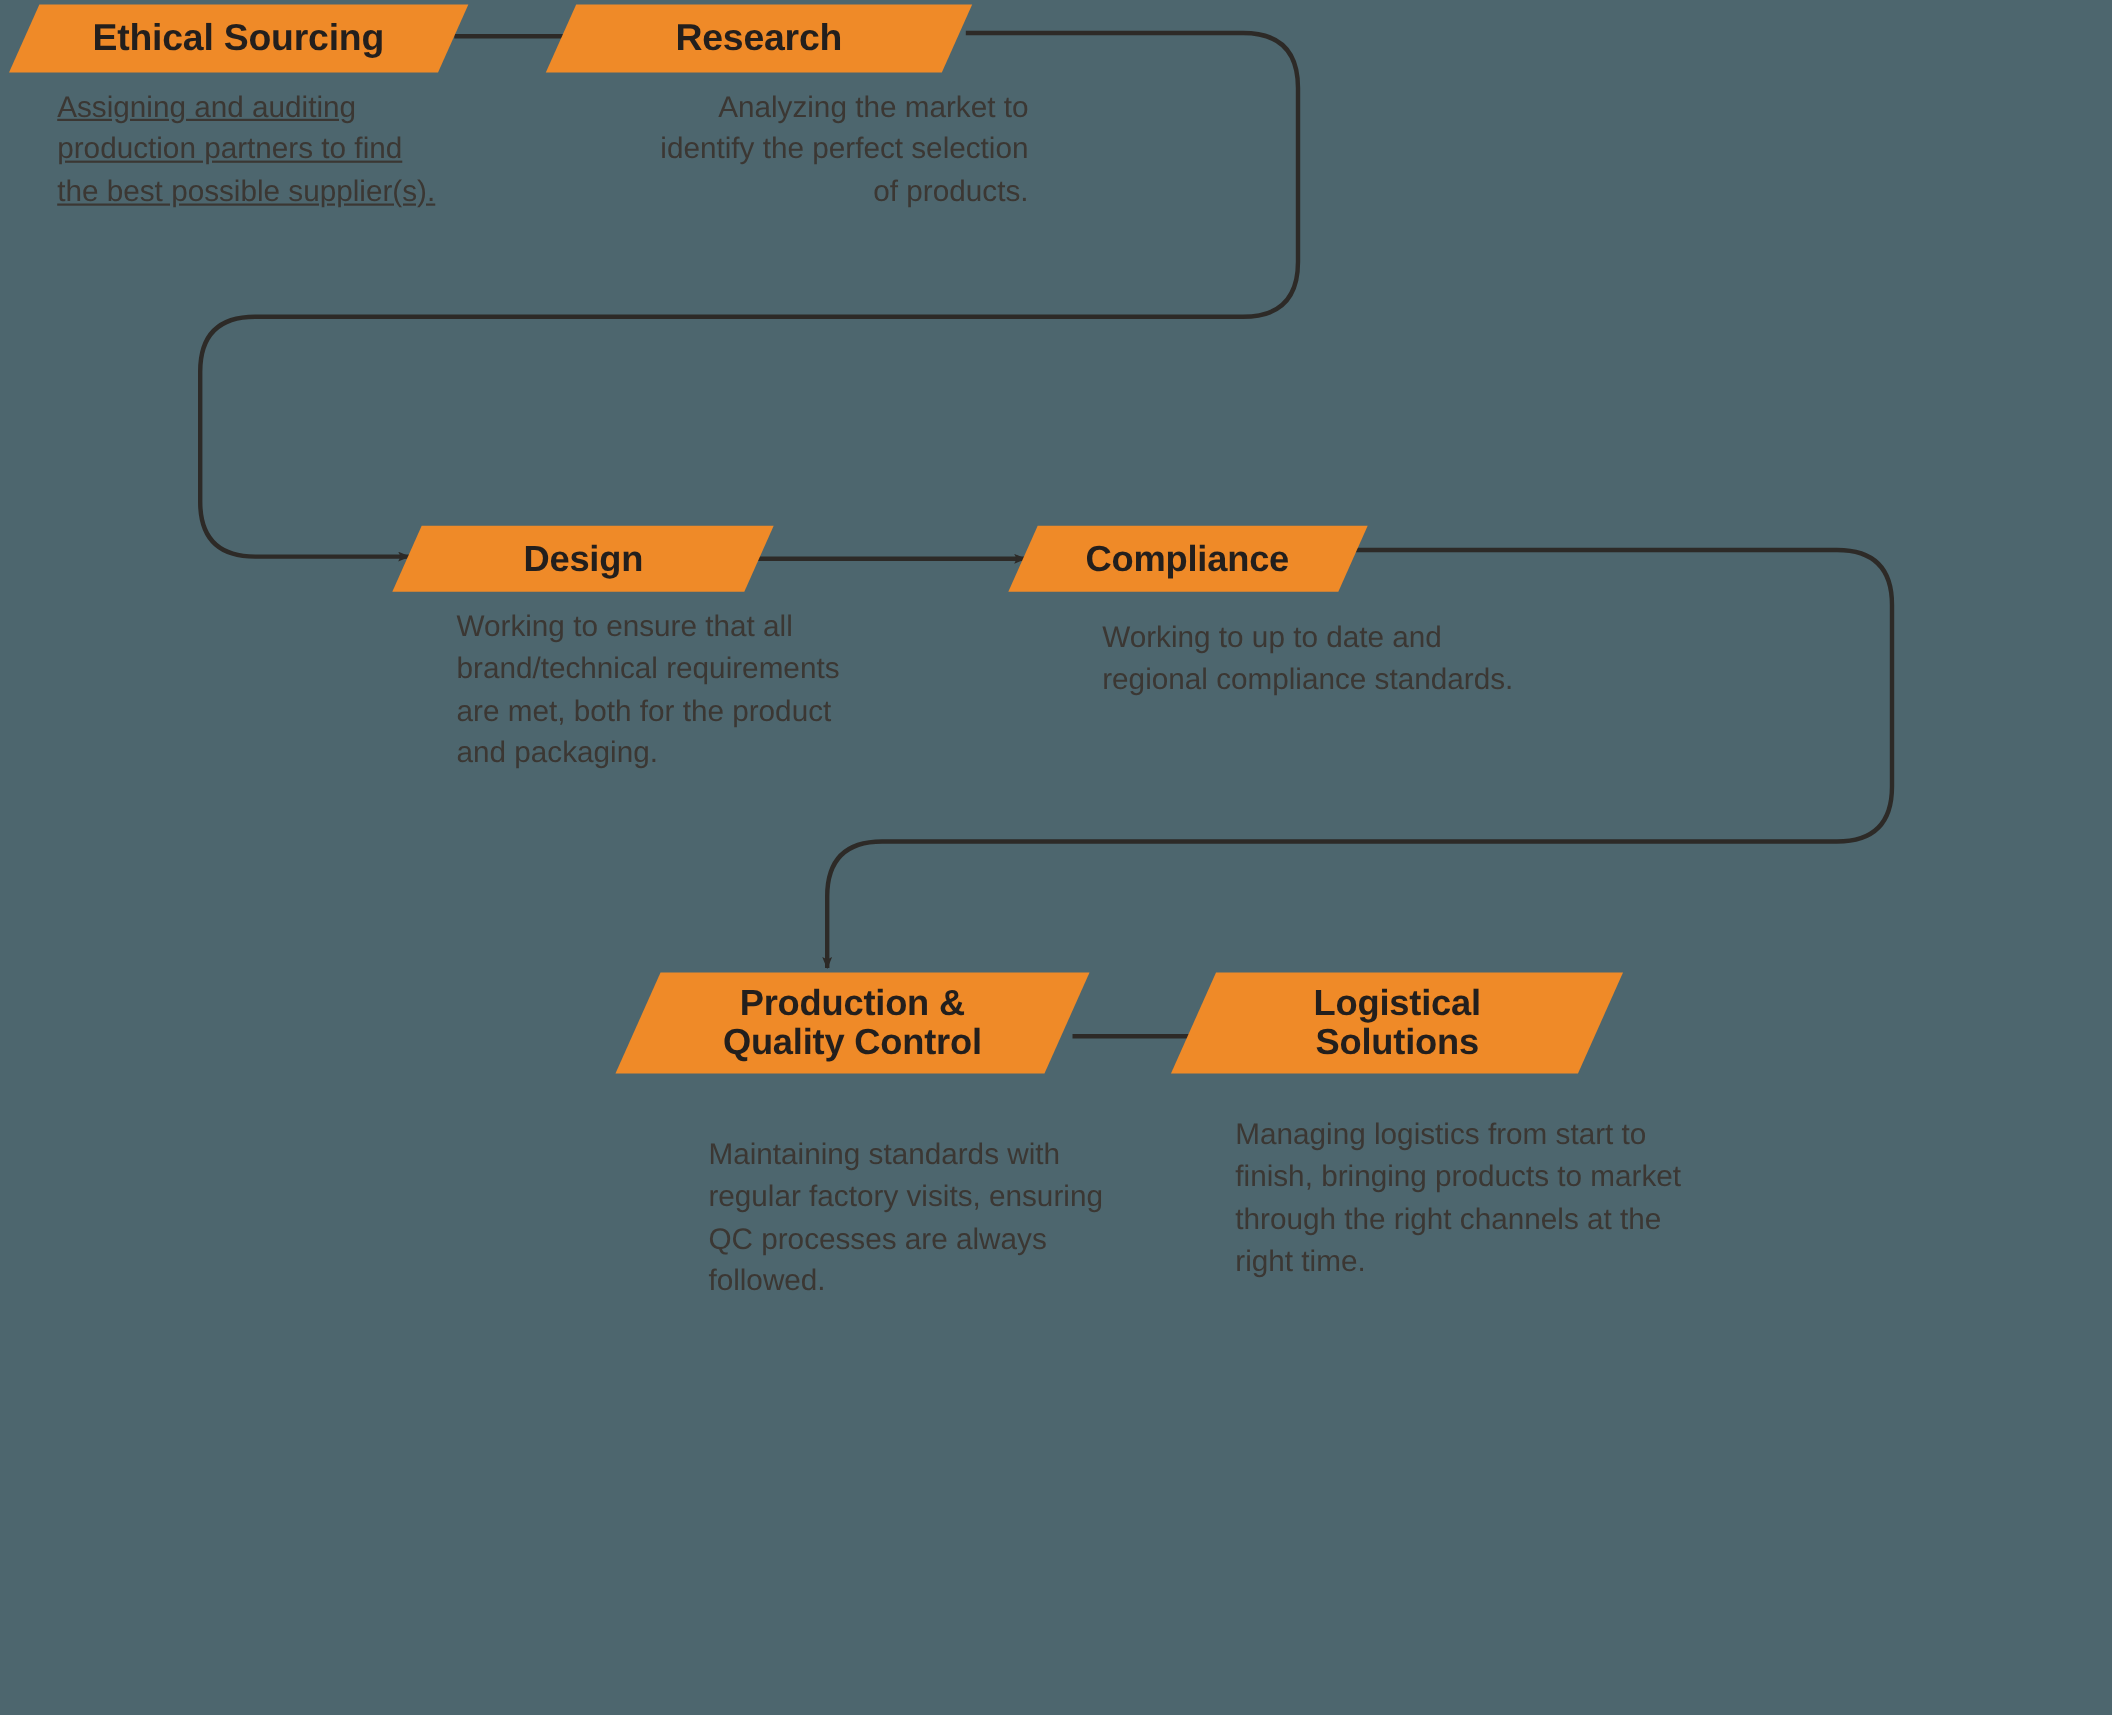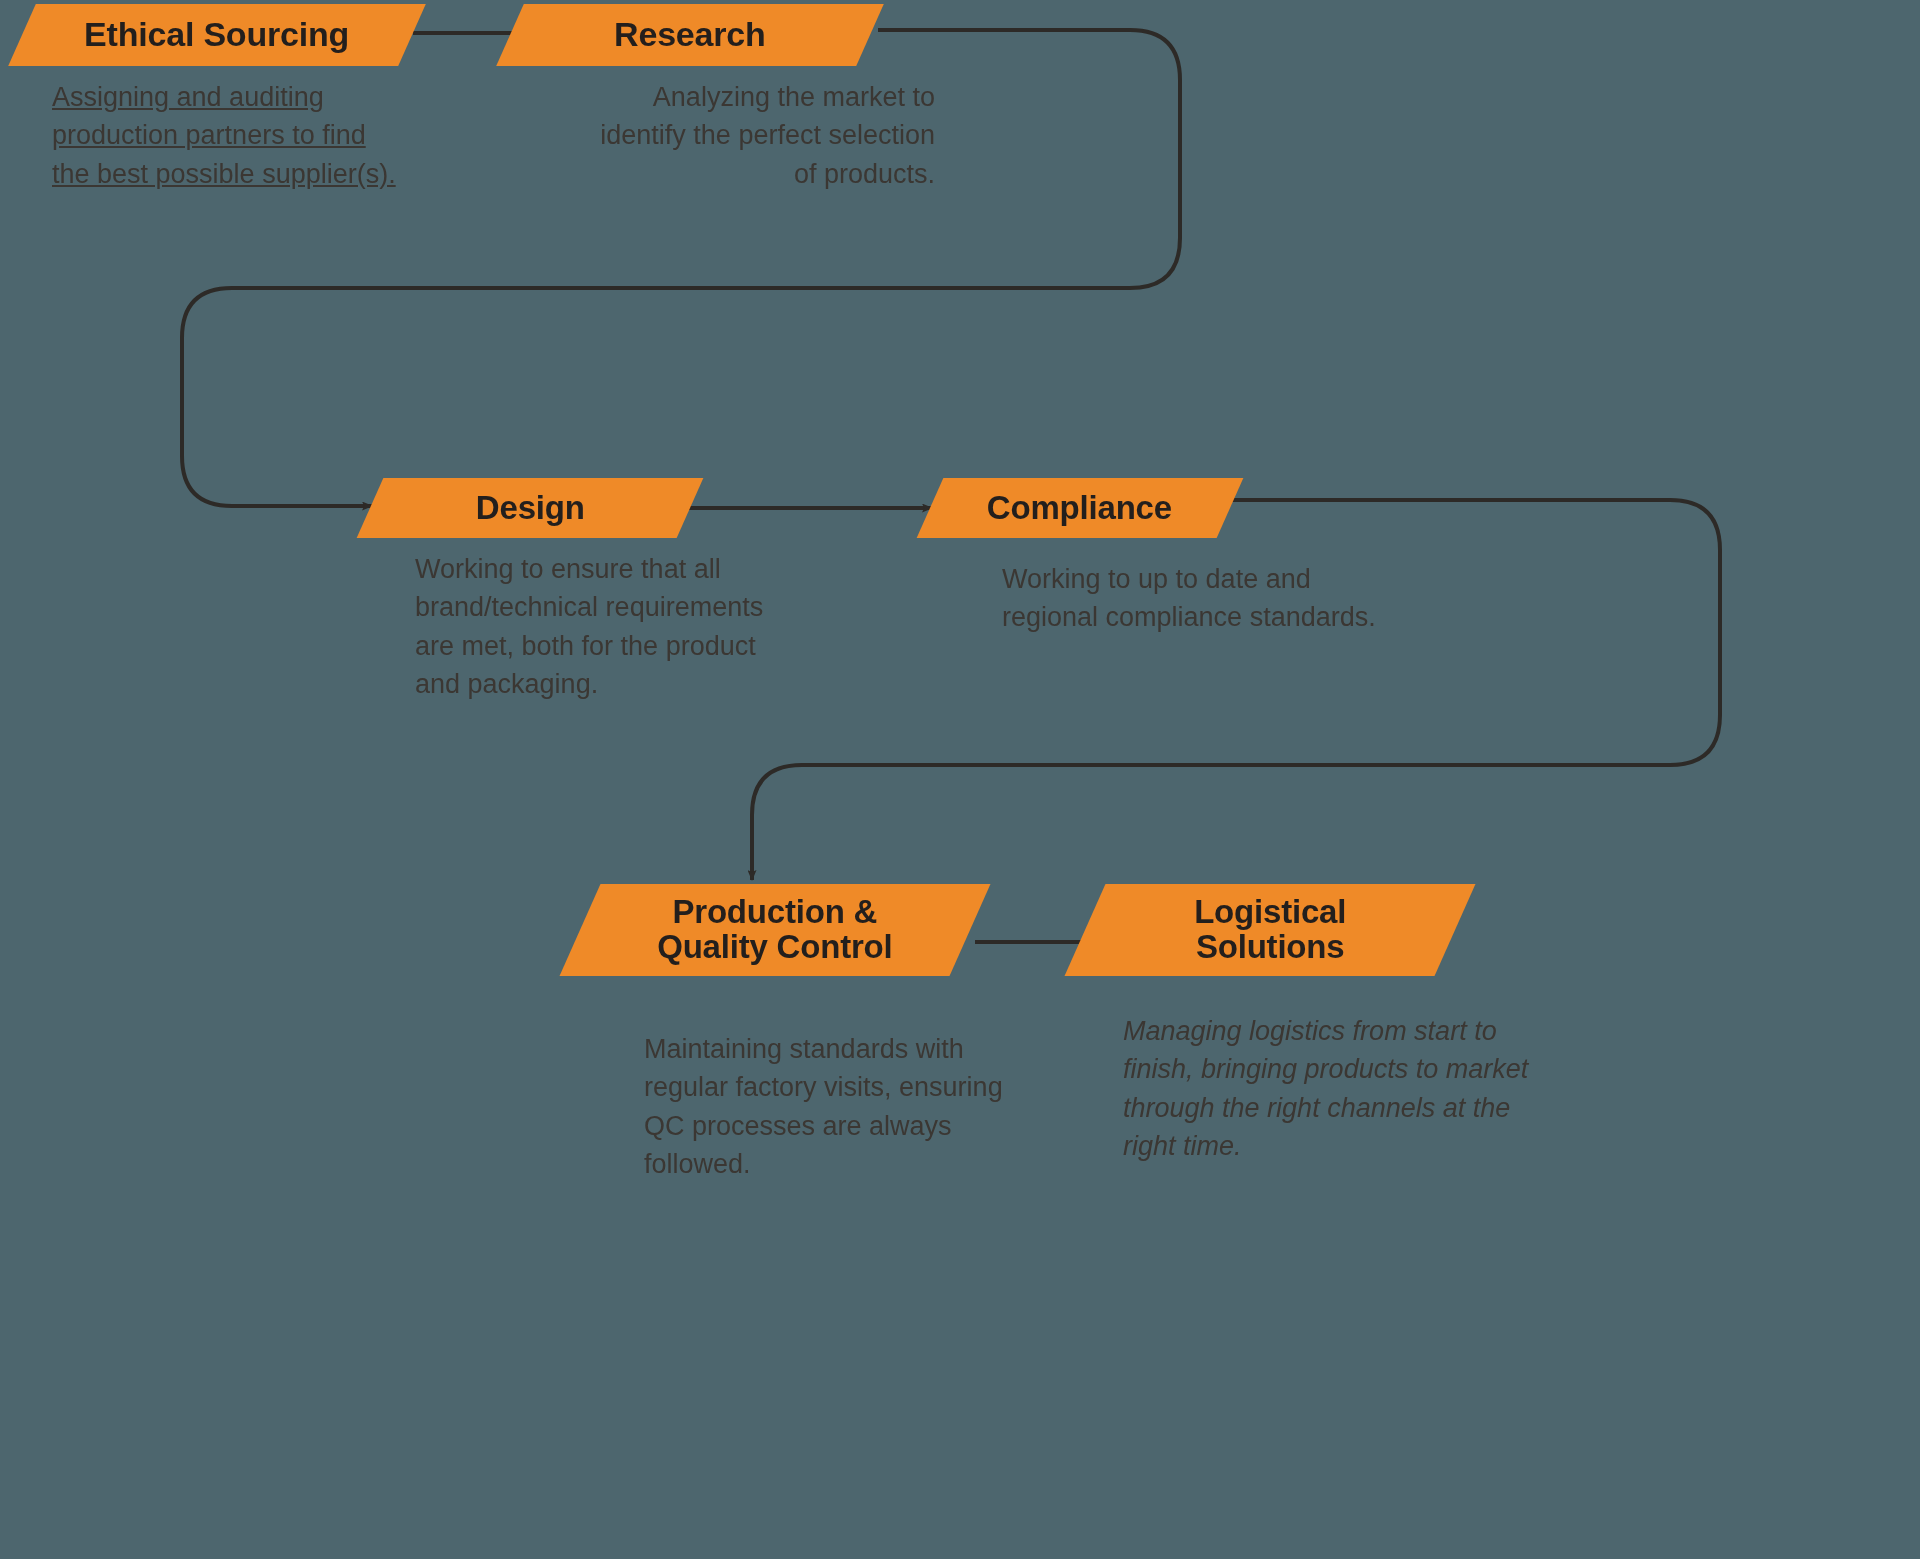--- a/index.html
+++ b/index.html
@@ -71,21 +71,21 @@
   #node-compliance .desc { left: 60px; top: 82px; width: 440px; margin-left: 12px; }
 
   #node-production { left: 580px; top: 884px; }
   #node-production .banner { width: 390px; height: 92px; }
   #node-production .banner-label { font-size: 33px; }
   #node-production .desc { left: 64px; top: 146px; width: 420px; }
 
   #node-logistical { left: 1085px; top: 884px; }
   #node-logistical .banner { width: 370px; height: 92px; }
   #node-logistical .banner-label { font-size: 33px; }
-  #node-logistical .desc { left: 38px; top: 128px; width: 450px; font-style: italic; }
+  #node-logistical .desc { left: 38px; top: 128px; width: 450px; }
 </style>
 </head>
 <body>
 
 <div id="canvas">
 
   <svg id="wires" viewBox="0 0 1920 1559" xmlns="http://www.w3.org/2000/svg">
     <defs>
       <marker id="arrowhead" markerWidth="11" markerHeight="9" refX="10" refY="4.5" orient="auto" markerUnits="userSpaceOnUse">
         <path d="M0,0 L11,4.5 L0,9 L2.2,4.5 Z" fill="#2d2a27"></path>

